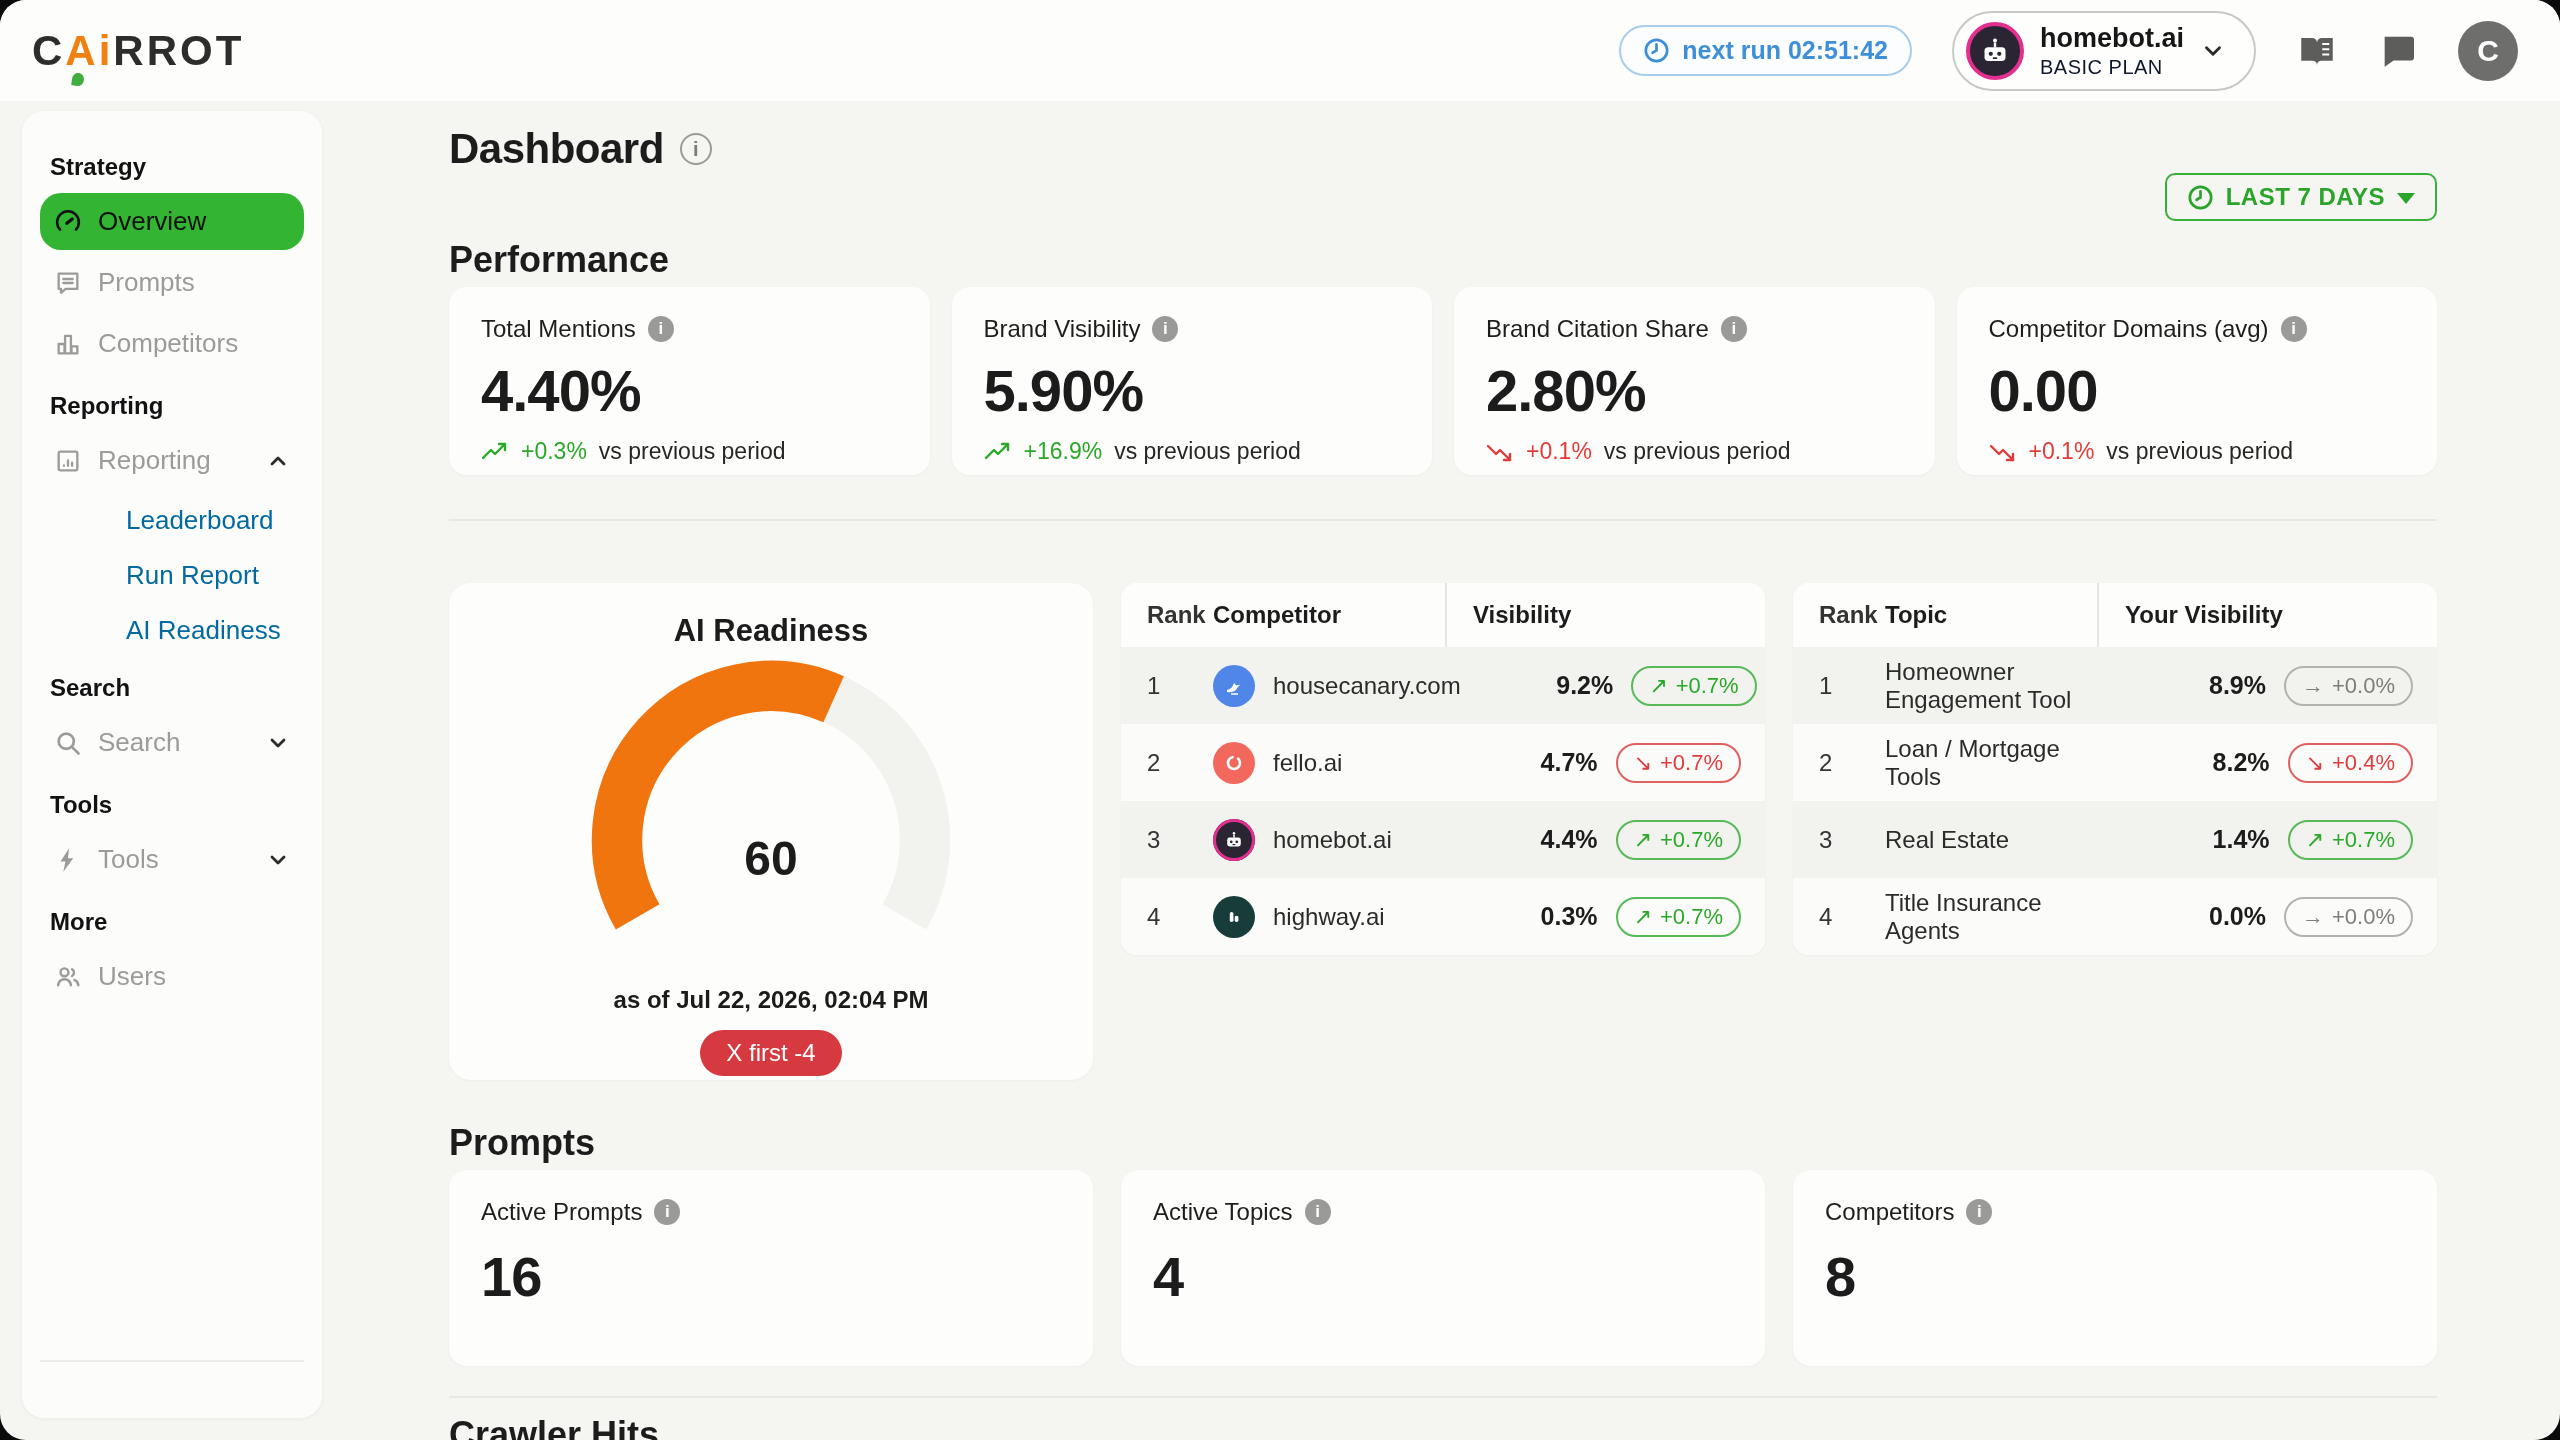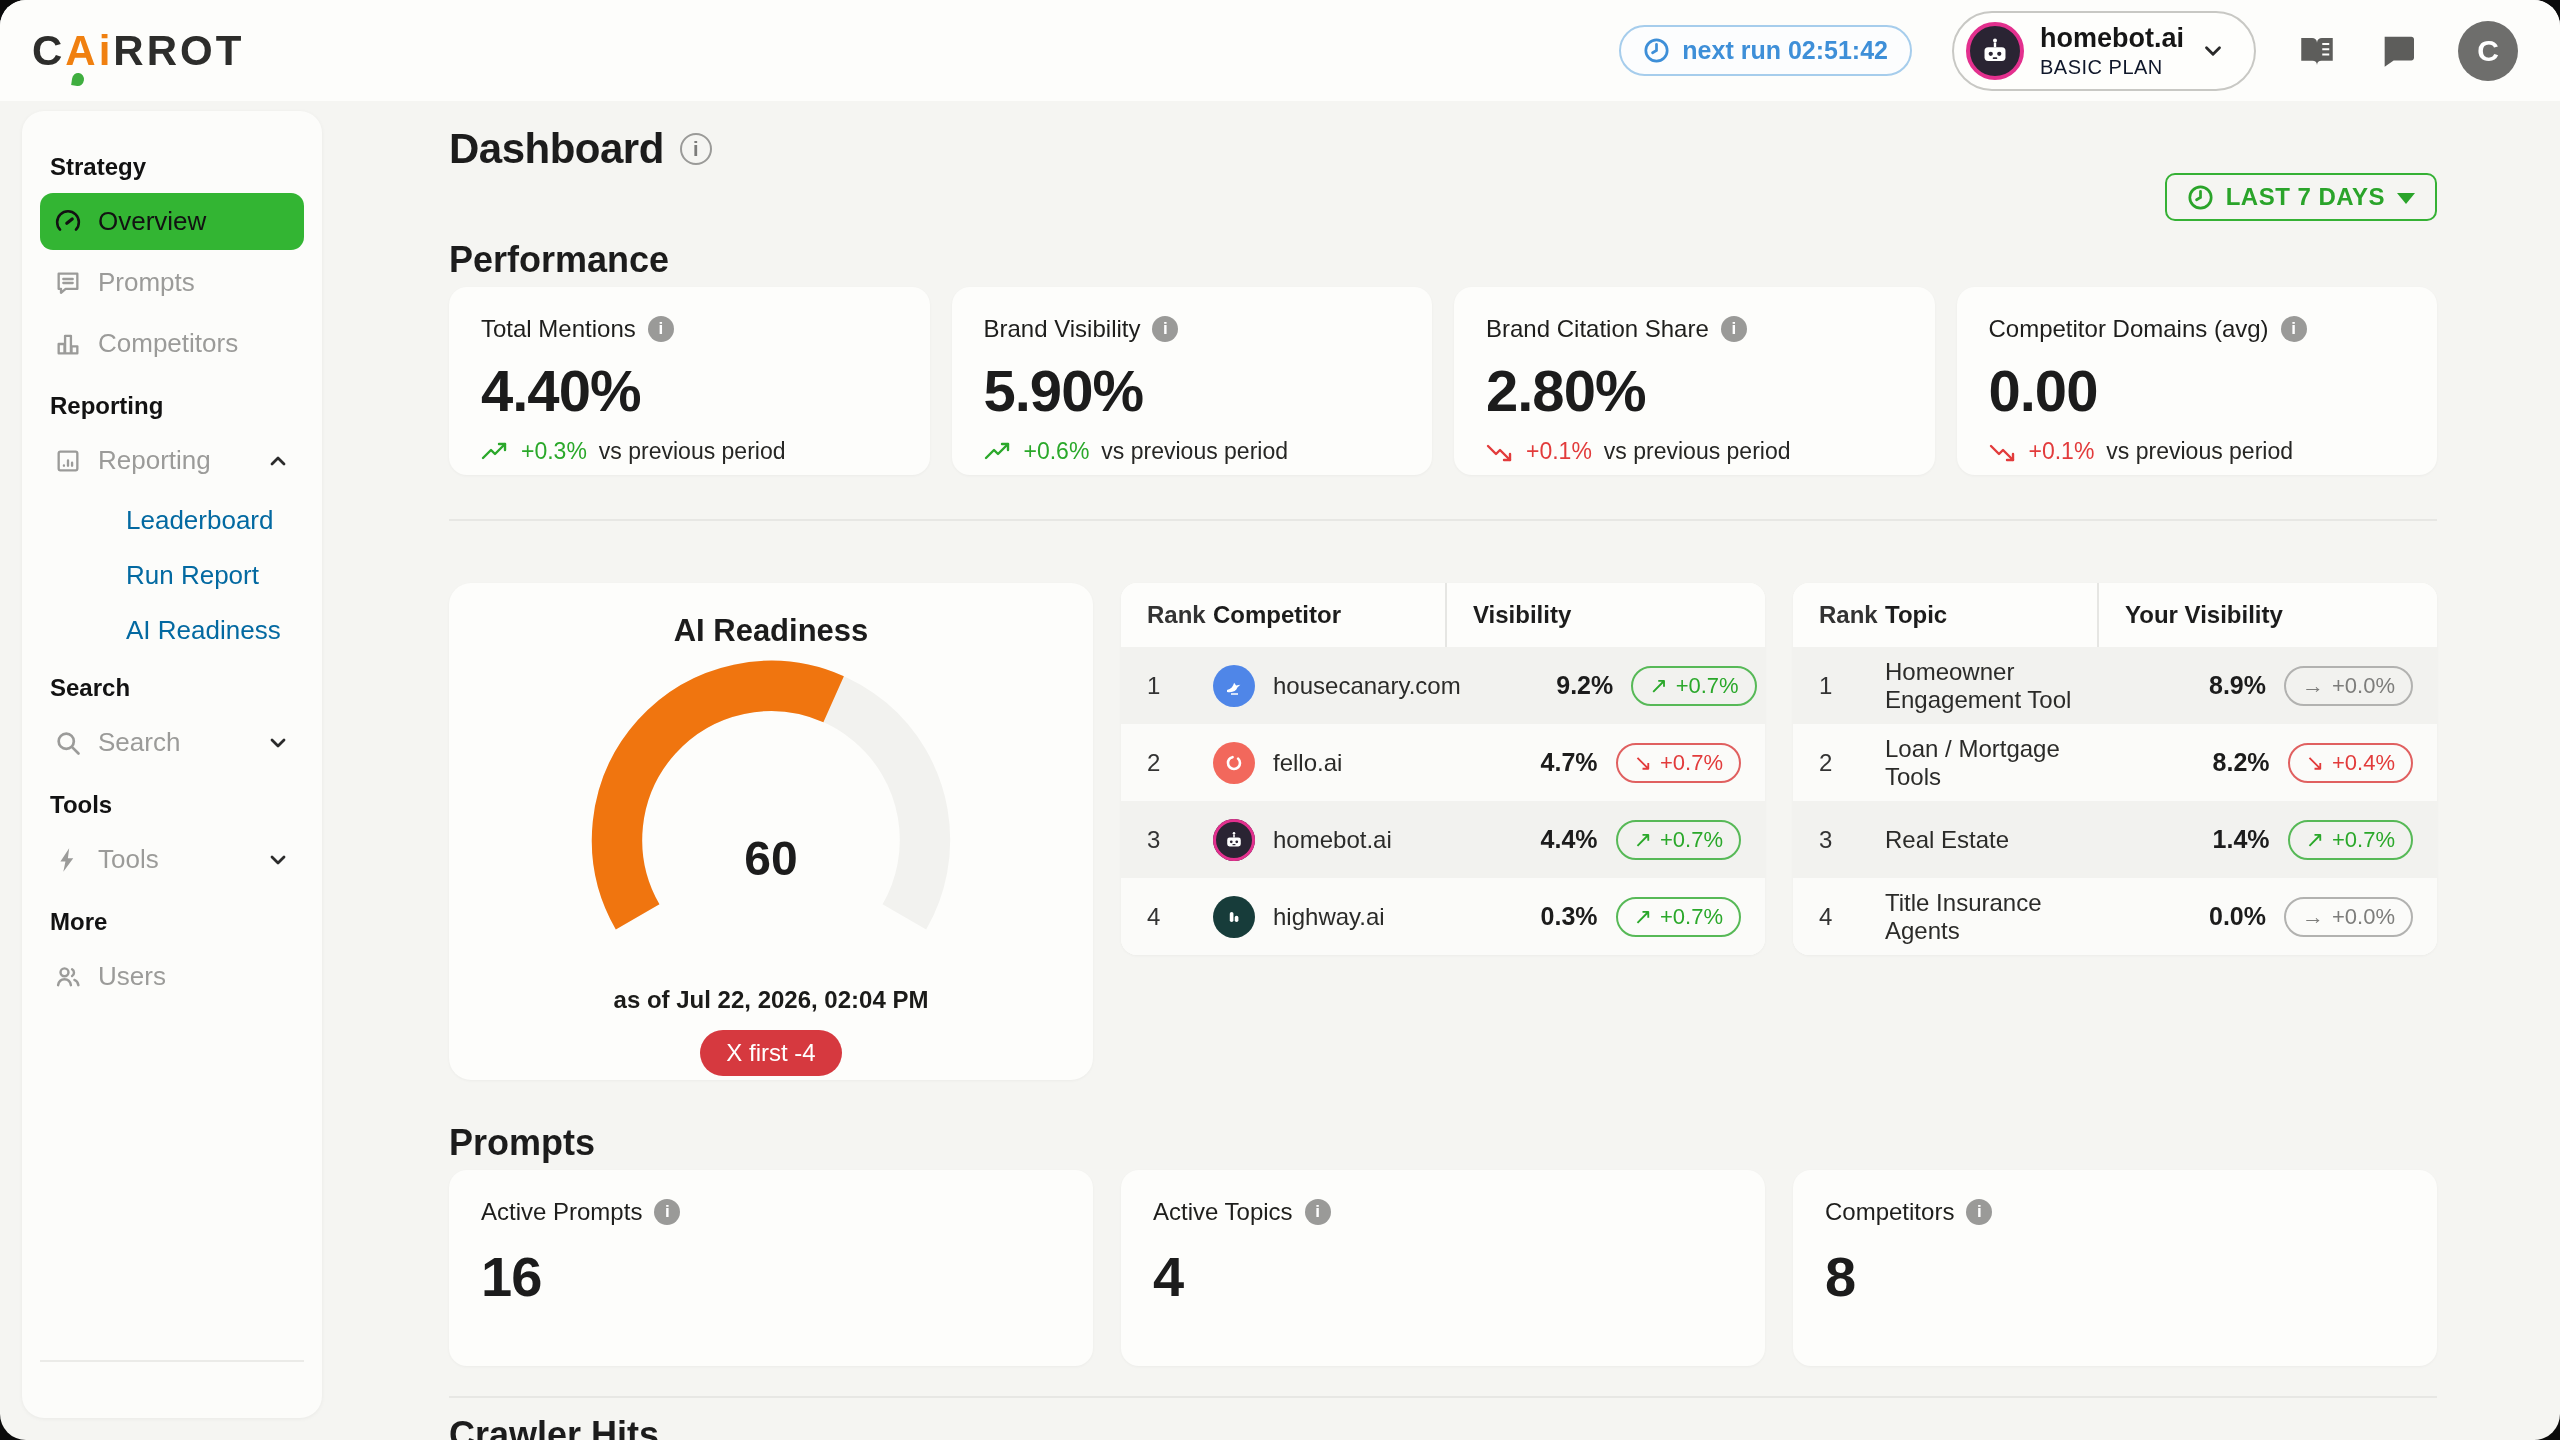--- a/index.html
+++ b/index.html
@@ -29,21 +29,21 @@
   .icon-btn { background:none; border:none; cursor:pointer; color:#5d5d5b; display:flex; }
   .user-avatar { width:60px; height:60px; border-radius:50%; background:#6e6e6c; color:#fff;
                  display:flex; align-items:center; justify-content:center; font-size:30px; font-weight:600; }
 
   
   .sidebar { position:absolute; left:22px; top:111px; bottom:22px; width:300px;
              background:#fcfcfa; border-radius:22px; box-shadow:0 1px 4px rgba(0,0,0,0.05);
              padding:26px 18px 0; display:flex; flex-direction:column; }
   .side-sec { font-size:24px; font-weight:700; color:#121212; margin:16px 10px 12px; }
   .side-item { display:flex; align-items:center; gap:16px; padding:13px 14px; margin-bottom:4px;
-               border-radius:13px; color:#9b9b99; font-size:26px; cursor:pointer; }
+               border-radius:21px; color:#9b9b99; font-size:26px; cursor:pointer; }
   .side-item.active { background:#33b533; color:#121212; font-weight:500; }
   .side-item svg { flex:0 0 auto; }
   .side-item .chev { margin-left:auto; color:#2b2b2b; }
   .sub-item { padding:12px 14px 12px 86px; color:#0369a1; font-size:26px; cursor:pointer; }
   .side-footer { margin-top:auto; border-top:2px solid #ebebe8; height:58px; }
 
   
   .main { position:absolute; left:449px; top:101px; width:1988px; }
   .title-row { margin-top:24px; display:flex; align-items:center; gap:16px; height:48px; }
   .page-title { font-size:42px; font-weight:800; letter-spacing:-0.5px; }
@@ -276,21 +276,21 @@
         <div class="kpi-label">
             <span>Brand Visibility</span>
             <span class="info-dot">i</span>
           </div>
         <div class="kpi-value">5.90%</div>
         <div class="kpi-trend">
           <svg width="28" height="22" viewBox="0 0 28 22" fill="none" stroke="#2aa82a" stroke-width="2.4" stroke-linecap="round" stroke-linejoin="round">
               <polyline points="2 17 10 9 14 13 24 3"></polyline>
               <polyline points="18 3 24 3 24 9"></polyline>
             </svg>
-          <span class="delta up">+0.6%</span>
+          <span class="delta up">+16.9%</span>
           <span>vs previous period</span>
         </div>
       </div>
 
       <div class="card kpi">
         <div class="kpi-label">
             <span>Brand Citation Share</span>
             <span class="info-dot">i</span>
           </div>
         <div class="kpi-value">2.80%</div>

